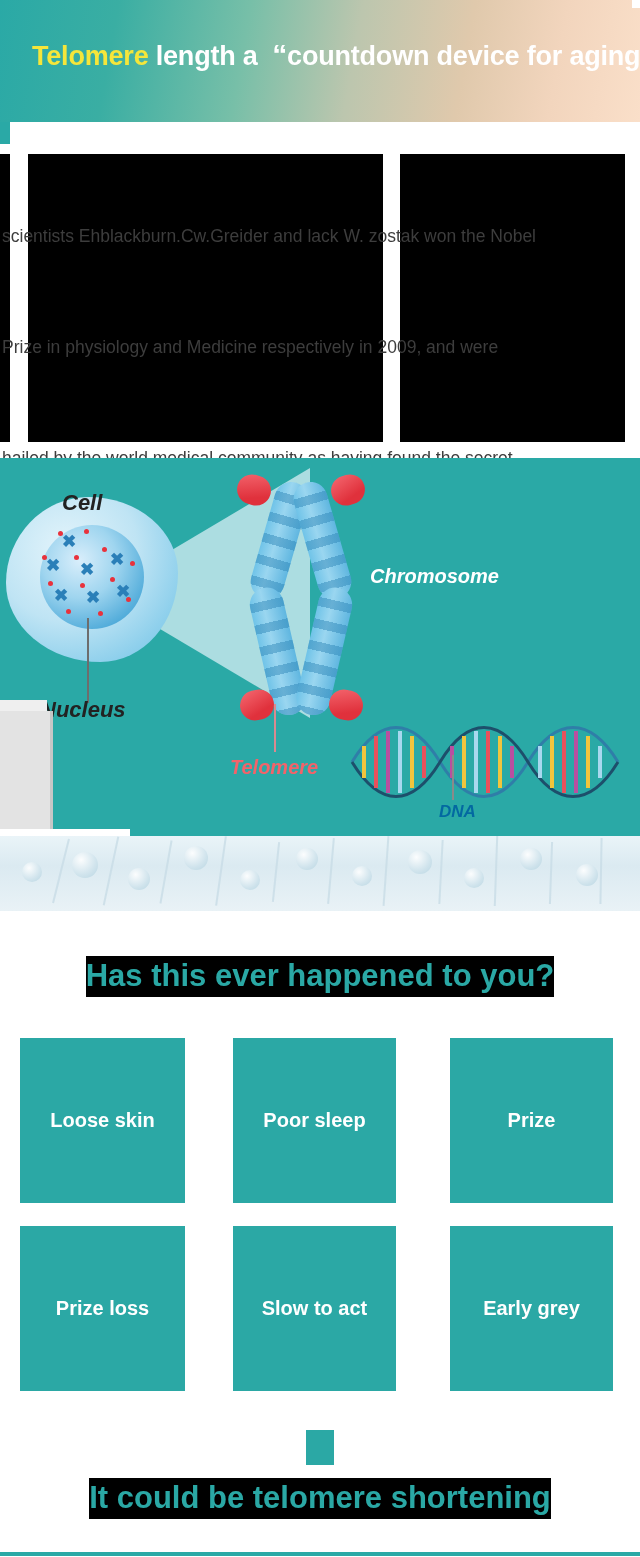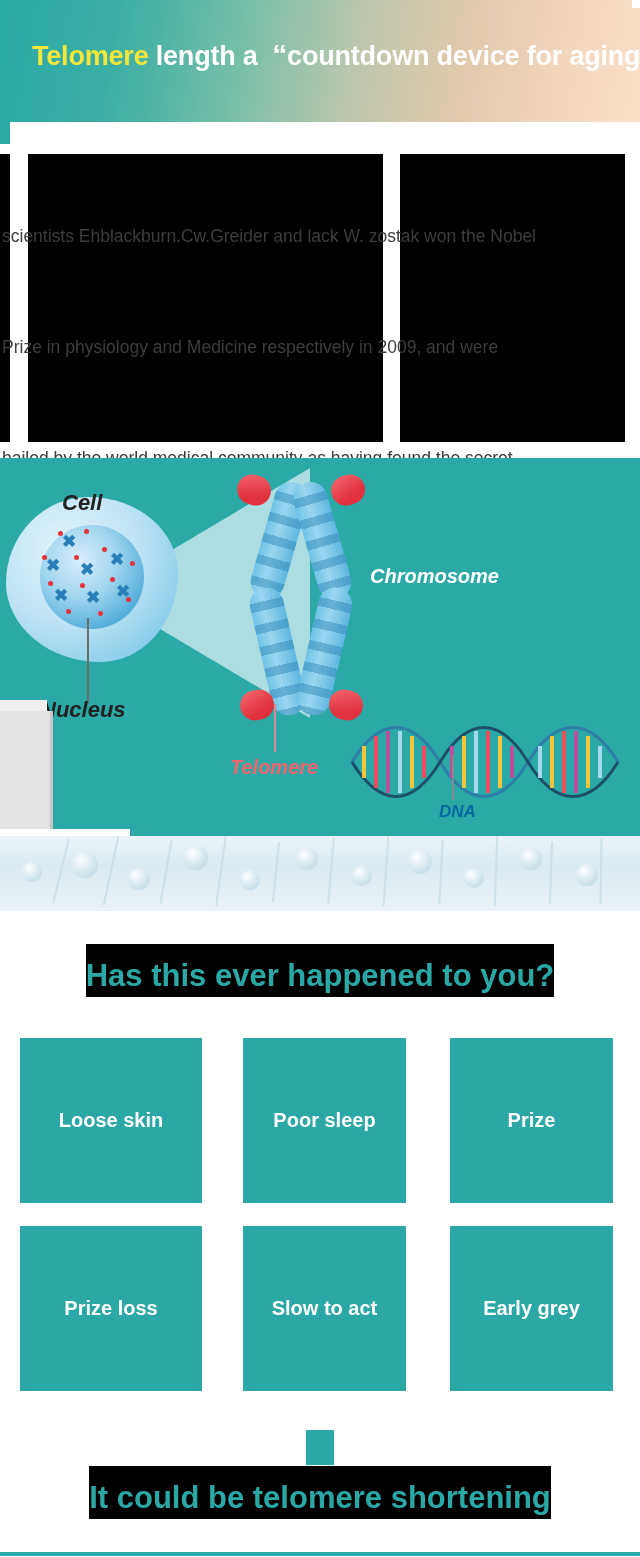--- a/index.html
+++ b/index.html
@@ -234,21 +234,21 @@
   .hl-heading {
     position: absolute;
     width: 640px;
     text-align: center;
     font-weight: 700;
     white-space: nowrap;
   }
   .hl-heading .hl-inner {
     background: #000000;
     color: #2aa8a5;
-    padding: 14px 0 4px 0;
+    padding: 2px 0 4px 0;
     box-decoration-break: clone;
     -webkit-box-decoration-break: clone;
   }
   .heading-has { top: 958px; font-size: 31px; }
   .heading-could { top: 1480px; font-size: 31px; }
 
   
   .tile {
     position: absolute;
     background: #2ba8a5;
@@ -256,22 +256,22 @@
     font-weight: 700;
     font-size: 20px;
     display: flex;
     align-items: center;
     justify-content: center;
     text-align: center;
     white-space: nowrap;
   }
   .tile-r1 { top: 1038px; height: 165px; }
   .tile-r2 { top: 1226px; height: 165px; }
-  .tile-c1 { left: 20px;  width: 182px; }
-  .tile-c2 { left: 243px; width: 163px; justify-content: center; }
+  .tile-c1 { left: 20px;  width: 165px; }
+  .tile-c2 { left: 233px; width: 163px; justify-content: center; }
   .tile-c3 { left: 450px; width: 163px; }
 
   
   .mini-square {
     position: absolute;
     left: 306px; top: 1430px;
     width: 28px; height: 35px;
     background: #2ba8a5;
   }
   .bottom-rule {

